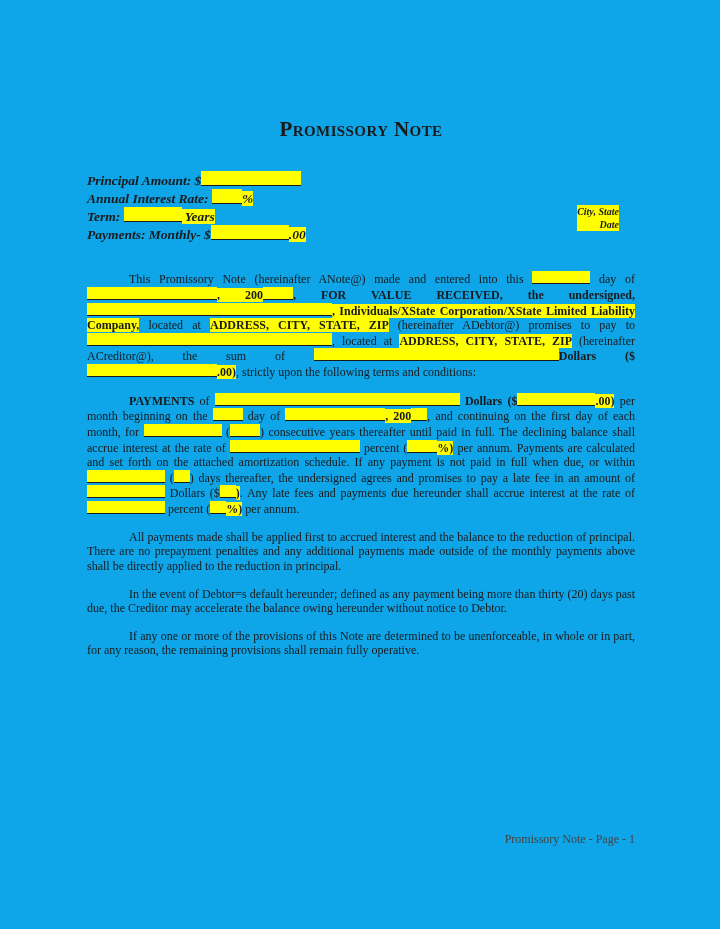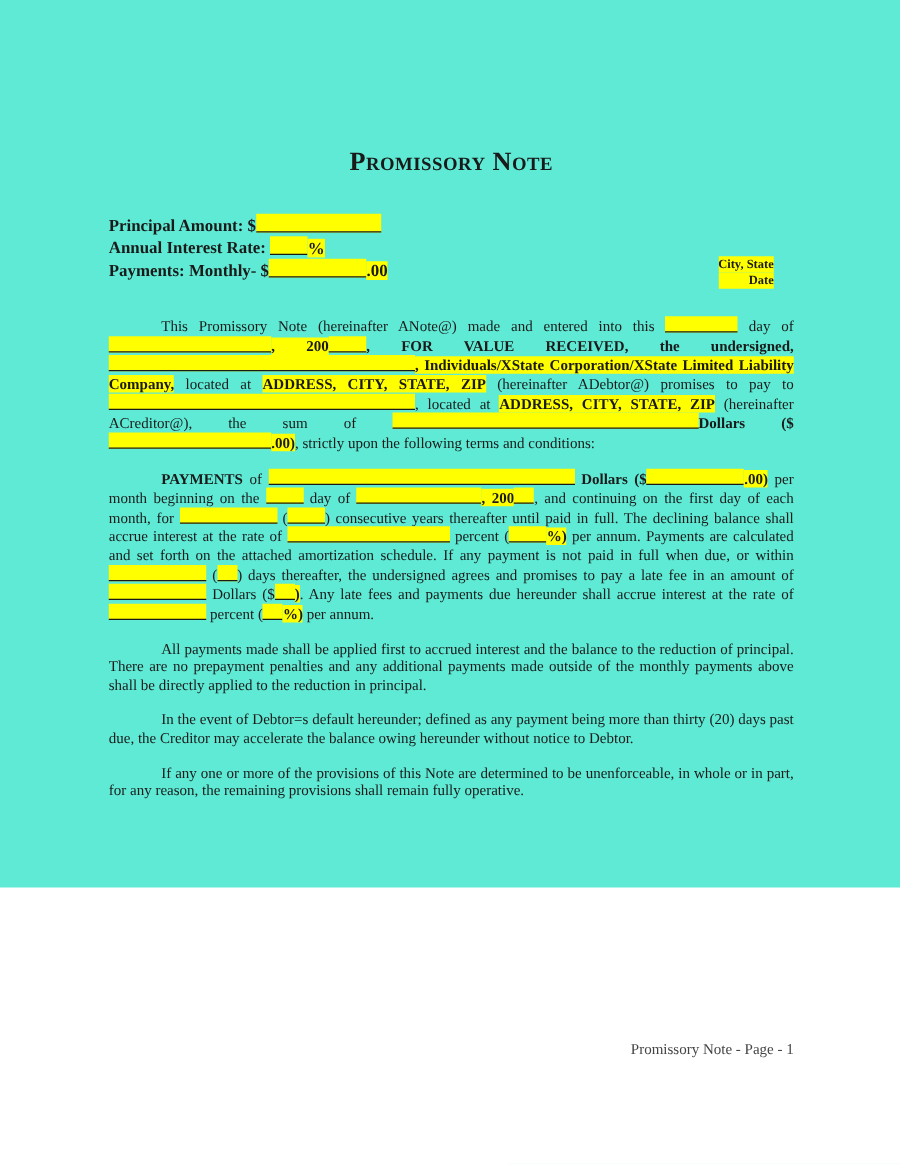--- a/index.html
+++ b/index.html
@@ -12,22 +12,22 @@
     height: 931px;
     font-family: "Liberation Serif", "DejaVu Serif", serif;
     color: #1a1a1a;
     position: relative;
     overflow: hidden;
   }
   .page {
     position: absolute;
     left: 0; top: 0;
     width: 720px;
-    height: 710px;
-    background: #5eead4;
+    height: 929px;
+    background: #0ea5e9;
   }
   .content {
     position: absolute;
     left: 87px;
     top: 118px;
     width: 548px;
   }
 
   
   .doc-title {
@@ -37,20 +37,21 @@
     text-align: center;
     letter-spacing: 0.4px;
     margin: 0 0 30px 0;
     line-height: 1.1;
   }
 
   
   .header-block {
     position: relative;
     margin-bottom: 28px;
+    font-style: italic;
   }
   .hdr-lines {
     font-weight: bold;
     font-size: 13.5px;
     line-height: 1.30;
   }
   .hdr-line { white-space: nowrap; }
   .city-date {
     position: absolute;
     right: 16px;
@@ -109,20 +110,21 @@
 
 <div class="page">
   <div class="content">
 
     <h1 class="doc-title">Promissory Note</h1>
 
     <div class="header-block">
       <div class="hdr-lines">
         <div class="hdr-line"><span class="b">Principal Amount: $</span><span class="blank bl-xl"></span></div>
         <div class="hdr-line"><span class="b">Annual Interest Rate: </span><span class="blank bl-sm"></span><span class="hl b">%</span></div>
+        <div class="hdr-line"><span class="b">Term: </span><span class="blank bl-md"></span><span class="hl b"> Years</span></div>
         <div class="hdr-line"><span class="b">Payments: Monthly- $</span><span class="blank bl-lg"></span><span class="hl b">.00</span></div>
       </div>
       <div class="city-date">
         <span class="hl">City, State</span>
         <span class="hl">Date</span>
       </div>
     </div>
 
     <p class="body"><span>This Promissory Note (hereinafter ANote@) made and entered into this </span><span class="blank bl-md"></span><span> day of </span><span class="blank bl-xxl"></span><span class="hl b">, 200</span><span class="blank bl-sm"></span><span class="b">, FOR VALUE RECEIVED, the undersigned, </span><span class="blank bl-full"></span><span class="hl b">, Individuals/XState Corporation/XState Limited Liability Company,</span><span> located at </span><span class="hl b">ADDRESS, CITY, STATE, ZIP</span><span> (hereinafter ADebtor@) promises to pay to </span><span class="blank bl-full"></span><span>, located at </span><span class="hl b">ADDRESS, CITY, STATE, ZIP</span><span> (hereinafter ACreditor@), the sum of </span><span class="blank bl-full"></span><span class="b">Dollars ($</span><span class="blank bl-xxl"></span><span class="hl b">.00)</span><span>, strictly upon the following terms and conditions:</span></p>
 

